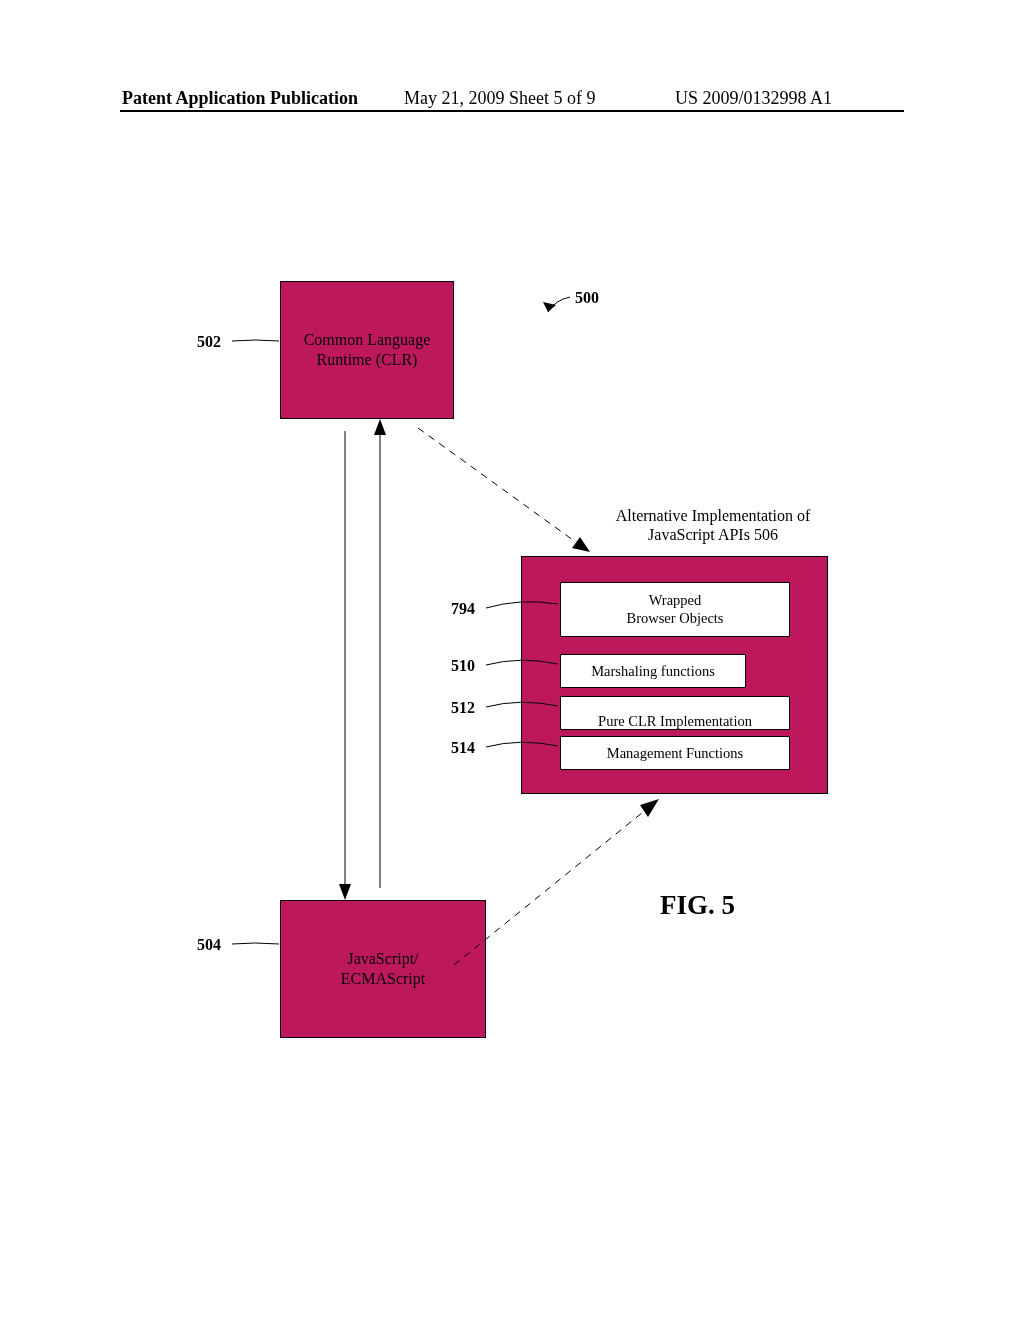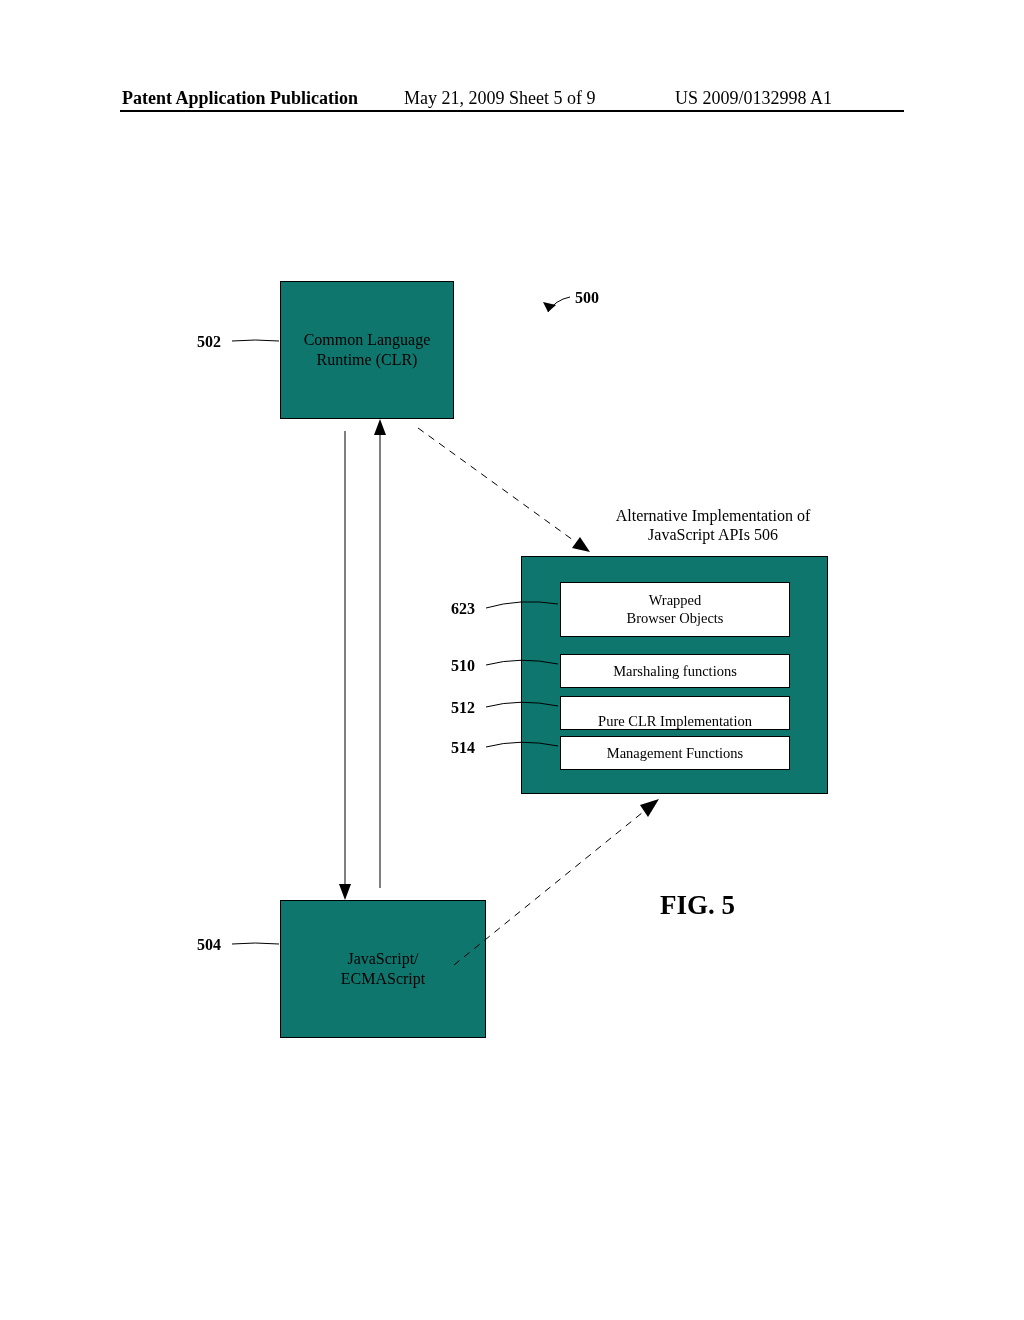--- a/index.html
+++ b/index.html
@@ -49,21 +49,21 @@
     height: 1320px;
   }
 
   .box {
     position: absolute;
     border: 1px solid #000;
     text-align: center;
     display: flex;
     align-items: center;
     justify-content: center;
-    background: #0f766e;
+    background: #be185d;
     box-sizing: border-box;
   }
 
   
   .box-clr {
     left: 280px;
     top: 281px;
     width: 174px;
     height: 138px;
     font-size: 16px;
@@ -103,21 +103,21 @@
     height: 55px;
     text-align: center;
     line-height: 1.2;
     display: flex;
     align-items: center;
     justify-content: center;
   }
   .sb-510 {
     left: 560px;
     top: 654px;
-    width: 230px;
+    width: 186px;
     height: 26px;
     display: flex;
     align-items: center;
     justify-content: center;
   }
   .sb-512 {
     left: 560px;
     top: 696px;
     width: 230px;
     height: 26px;
@@ -230,21 +230,21 @@
   </div>
   <div class="small-box sb-512">
     <span>Pure CLR Implementation</span>
   </div>
   <div class="small-box sb-514">
     <span>Management Functions</span>
   </div>
 
   <span class="label lbl-502">502</span>
   <span class="label lbl-504">504</span>
-  <span class="label lbl-508">623</span>
+  <span class="label lbl-508">794</span>
   <span class="label lbl-510">510</span>
   <span class="label lbl-512">512</span>
   <span class="label lbl-514">514</span>
   <span class="lbl-500">500</span>
 
   <span class="fig-label">FIG. 5</span>
 
   <svg class="overlay" viewBox="0 0 1024 1320">
 
     <path class="leader" d="M 570 297 Q 555 300 548 312"></path>

